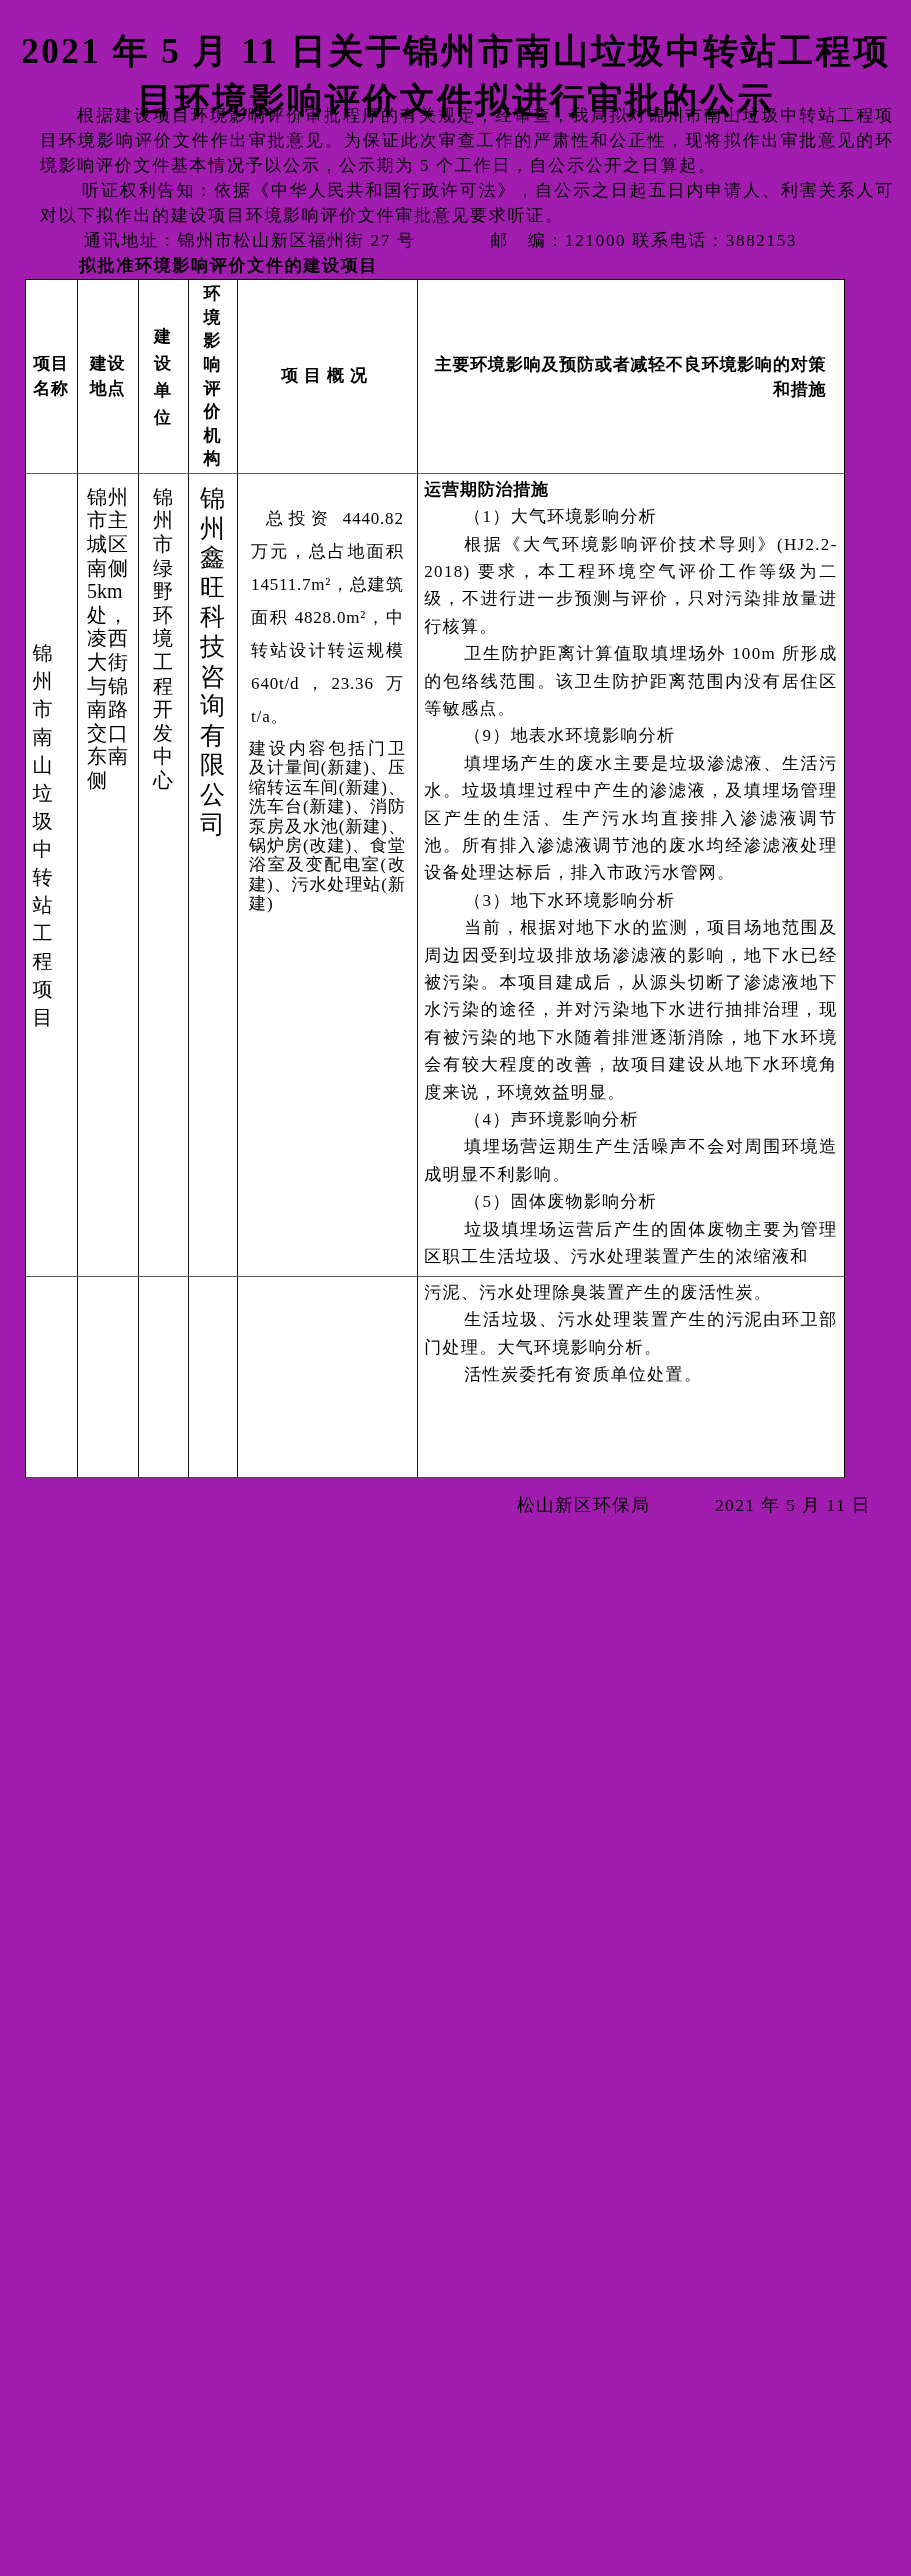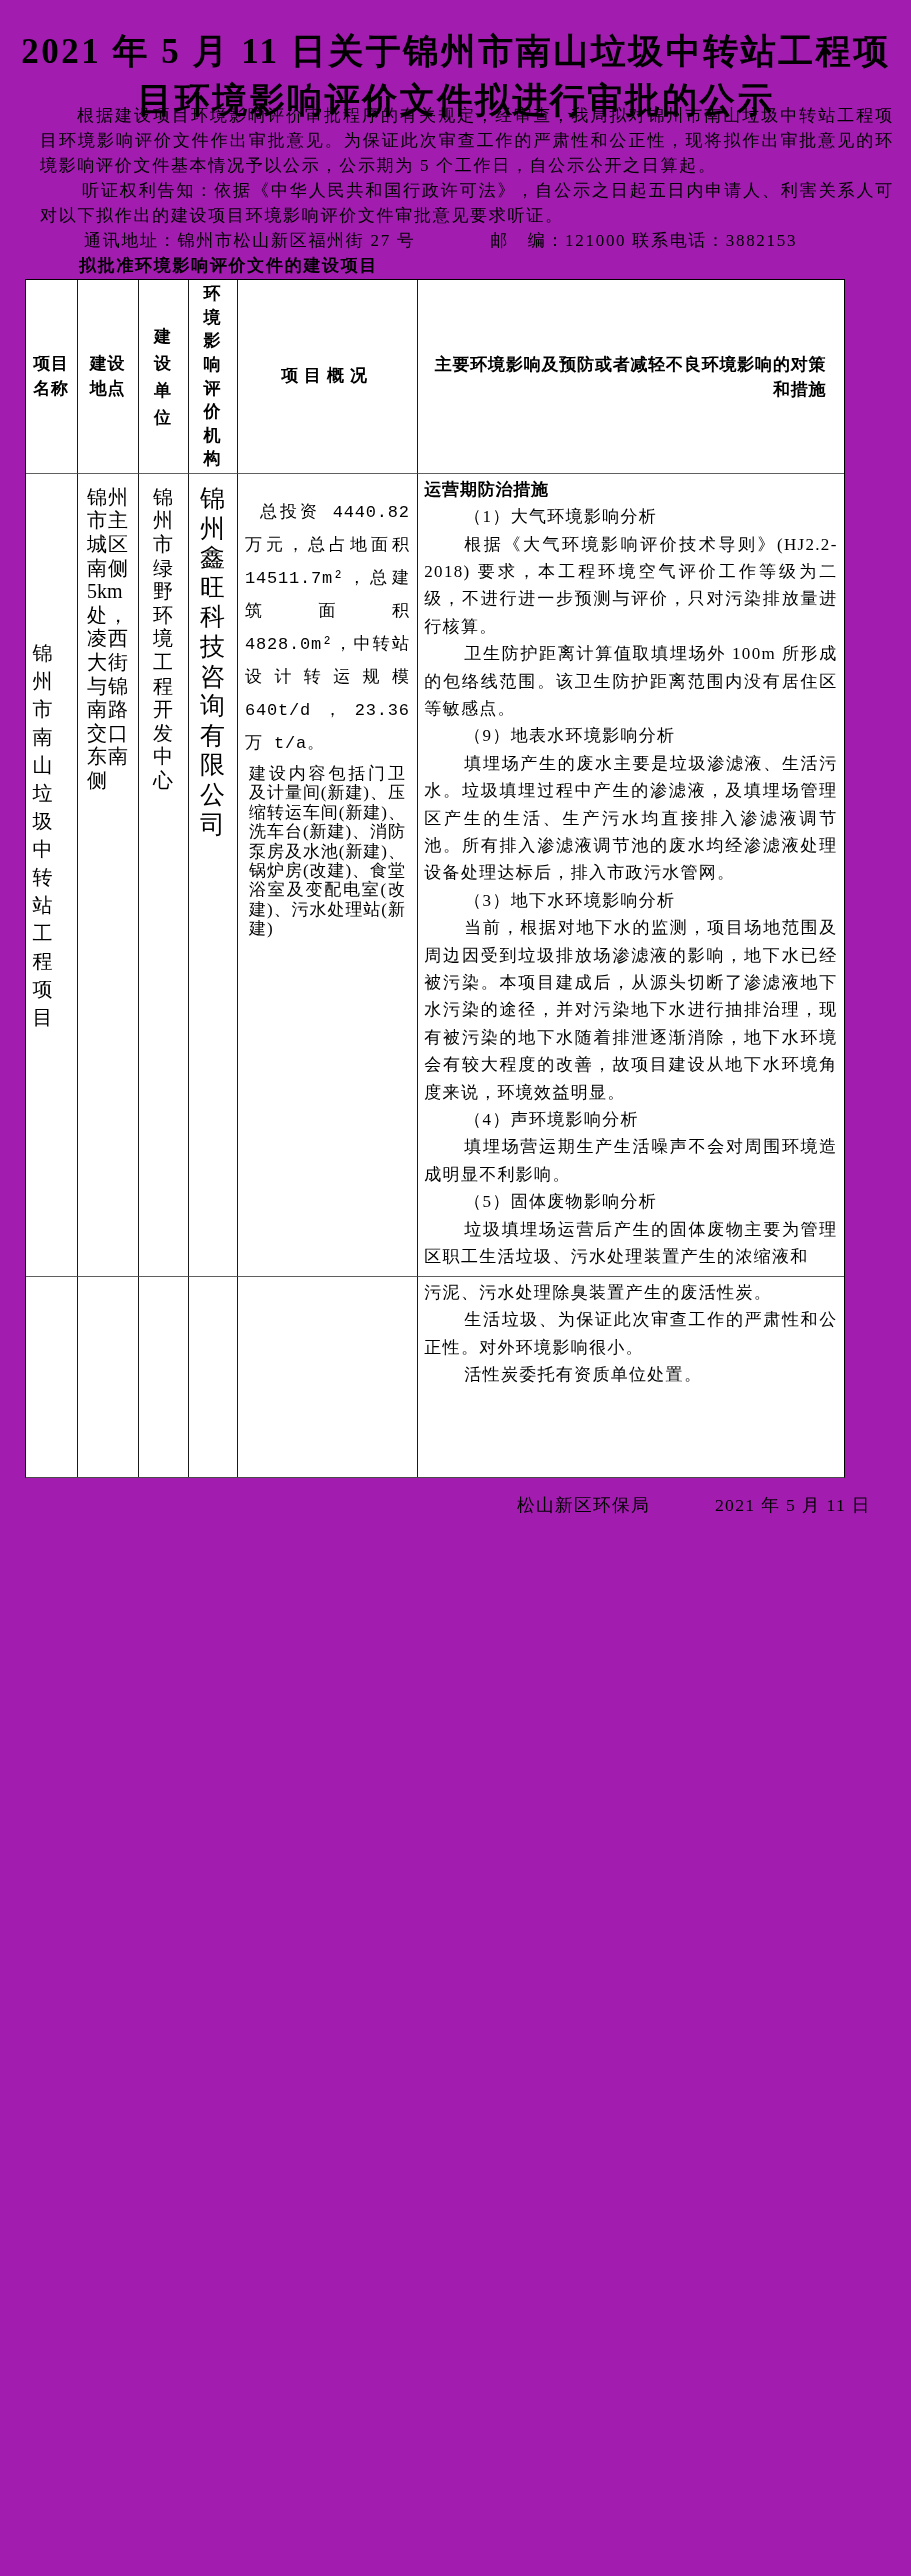--- a/index.html
+++ b/index.html
@@ -109,21 +109,21 @@
     white-space: pre-line;
     font-size: 25px;
     line-height: 29.6px;
   }
   .cell-overview {
     padding: 22px 6.8px 0 7.6px;
     font-size: 17px;
     text-align: justify;
     letter-spacing: 0.8px;
   }
-  .cell-overview .ov1 { margin: 0; line-height: 33px; text-indent: 15px; font-family: Liberation Mono, monospace; }
+  .cell-overview .ov1 { margin: 6px; line-height: 33px; text-indent: 15px; }
   .cell-overview .ov2 { margin: 4px; line-height: 19.4px; }
   .cell-measures {
     padding: 1.7px 5.9px 0 6.8px;
     font-size: 17px;
     line-height: 27.4px;
     text-align: justify;
     letter-spacing: 1.3px;
   }
   .cell-measures p { margin: 0; }
   .m-heading {
@@ -247,21 +247,21 @@
       <p class="m-ind">垃圾填埋场运营后产生的固体废物主要为管理区职工生活垃圾、污水处理装置产生的浓缩液和</p>
     </div>
 
     <div class="cell"></div>
     <div class="cell"></div>
     <div class="cell"></div>
     <div class="cell"></div>
     <div class="cell"></div>
     <div class="cell cell-measures last">
       <p>污泥、污水处理除臭装置产生的废活性炭。</p>
-      <p class="m-ind">生活垃圾、为保证此次审查工作的严肃性和公正性。对外环境影响很小。</p>
+      <p class="m-ind">生活垃圾、污水处理装置产生的污泥由环卫部门处理。大气环境影响分析。</p>
       <p class="m-ind">活性炭委托有资质单位处置。</p>
     </div>
   </div>
 
   <div class="pubfooter">
     <span>松山新区环保局</span>
     <span>2021 年 5 月 11 日</span>
   </div>
 
 </div>

